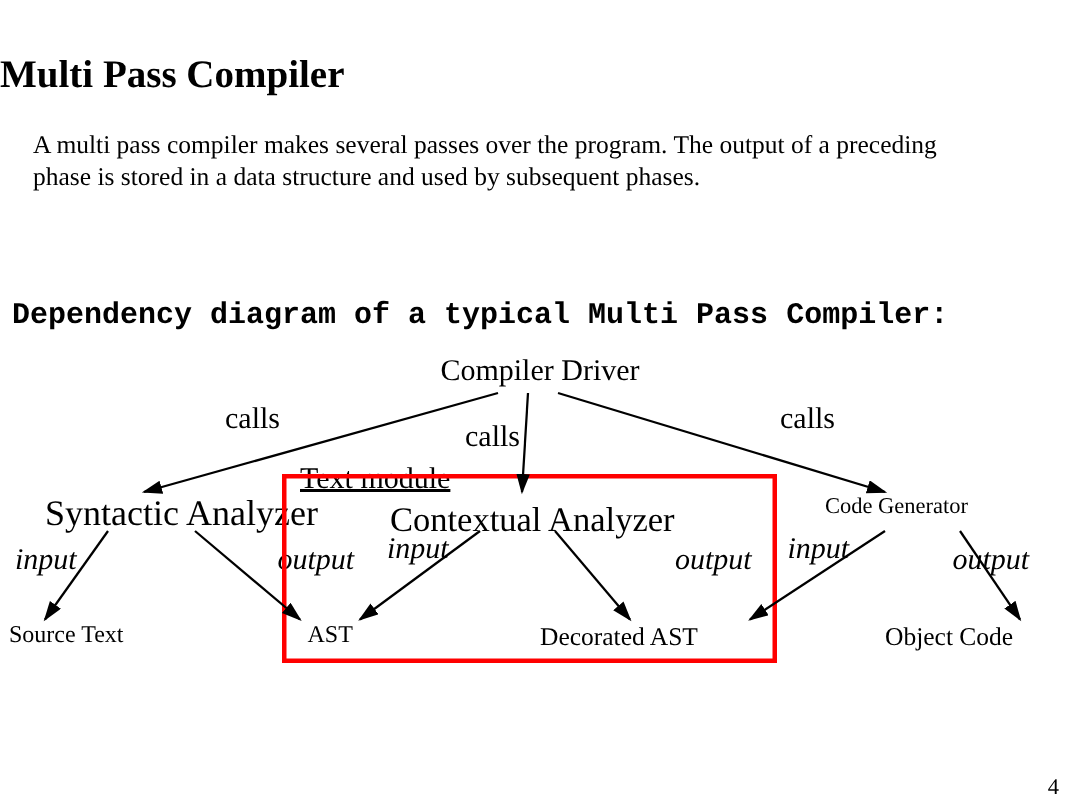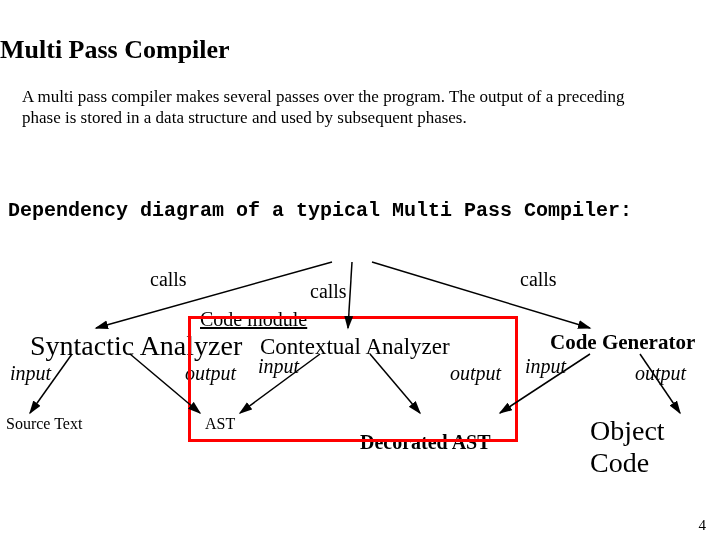--- a/index.html
+++ b/index.html
@@ -73,34 +73,33 @@
     position: absolute;
     top: 308px;
     left: 200px;
     font-size: 20px;
     text-decoration: underline;
   }
   .syntactic {
     position: absolute;
     top: 330px;
     left: 30px;
-    font-size: 28px;
+    font-size: 24px;
   }
   .contextual {
     position: absolute;
     top: 334px;
     left: 260px;
     font-size: 23px;
   }
   .codegen {
     position: absolute;
     top: 330px;
     left: 550px;
-    font-size: 21px;
-    font-weight: bold;
+    font-size: 15px;
   }
   .input1 {
     position: absolute;
     top: 362px;
     left: 10px;
     font-size: 20px;
     font-style: italic;
   }
   .output1 {
     position: absolute;
@@ -144,30 +143,29 @@
     font-size: 16px;
   }
   .ast {
     position: absolute;
     top: 415px;
     left: 205px;
     font-size: 16px;
   }
   .dast {
     position: absolute;
-    top: 431px;
+    top: 415px;
     left: 360px;
-    font-size: 20px;
-    font-weight: bold;
+    font-size: 17px;
   }
   .obj {
     position: absolute;
     top: 415px;
     left: 590px;
-    font-size: 28px;
+    font-size: 17px;
   }
   .page-num {
     position: absolute;
     bottom: 6px;
     right: 14px;
     font-size: 15px;
   }
   .red-box {
     position: absolute;
     top: 316px;
@@ -190,26 +188,27 @@
 <body>
 
 <div class="slide">
 
   <div class="title">Multi Pass Compiler</div>
 
   <div class="desc">A multi pass compiler makes several passes over the program. The output of a preceding phase is stored in a data structure and used by subsequent phases.</div>
 
   <div class="subhead">Dependency diagram of a typical Multi Pass Compiler:</div>
 
+  <div class="driver">Compiler Driver</div>
 
   <div class="calls-left">calls</div>
   <div class="calls-mid">calls</div>
   <div class="calls-right">calls</div>
 
-  <div class="this-module">Code module</div>
+  <div class="this-module">Text module</div>
 
   <div class="syntactic">Syntactic Analyzer</div>
   <div class="contextual">Contextual Analyzer</div>
   <div class="codegen">Code Generator</div>
 
   <div class="input1">input</div>
   <div class="output1">output</div>
   <div class="input2">input</div>
   <div class="output2">output</div>
   <div class="input3">input</div>

